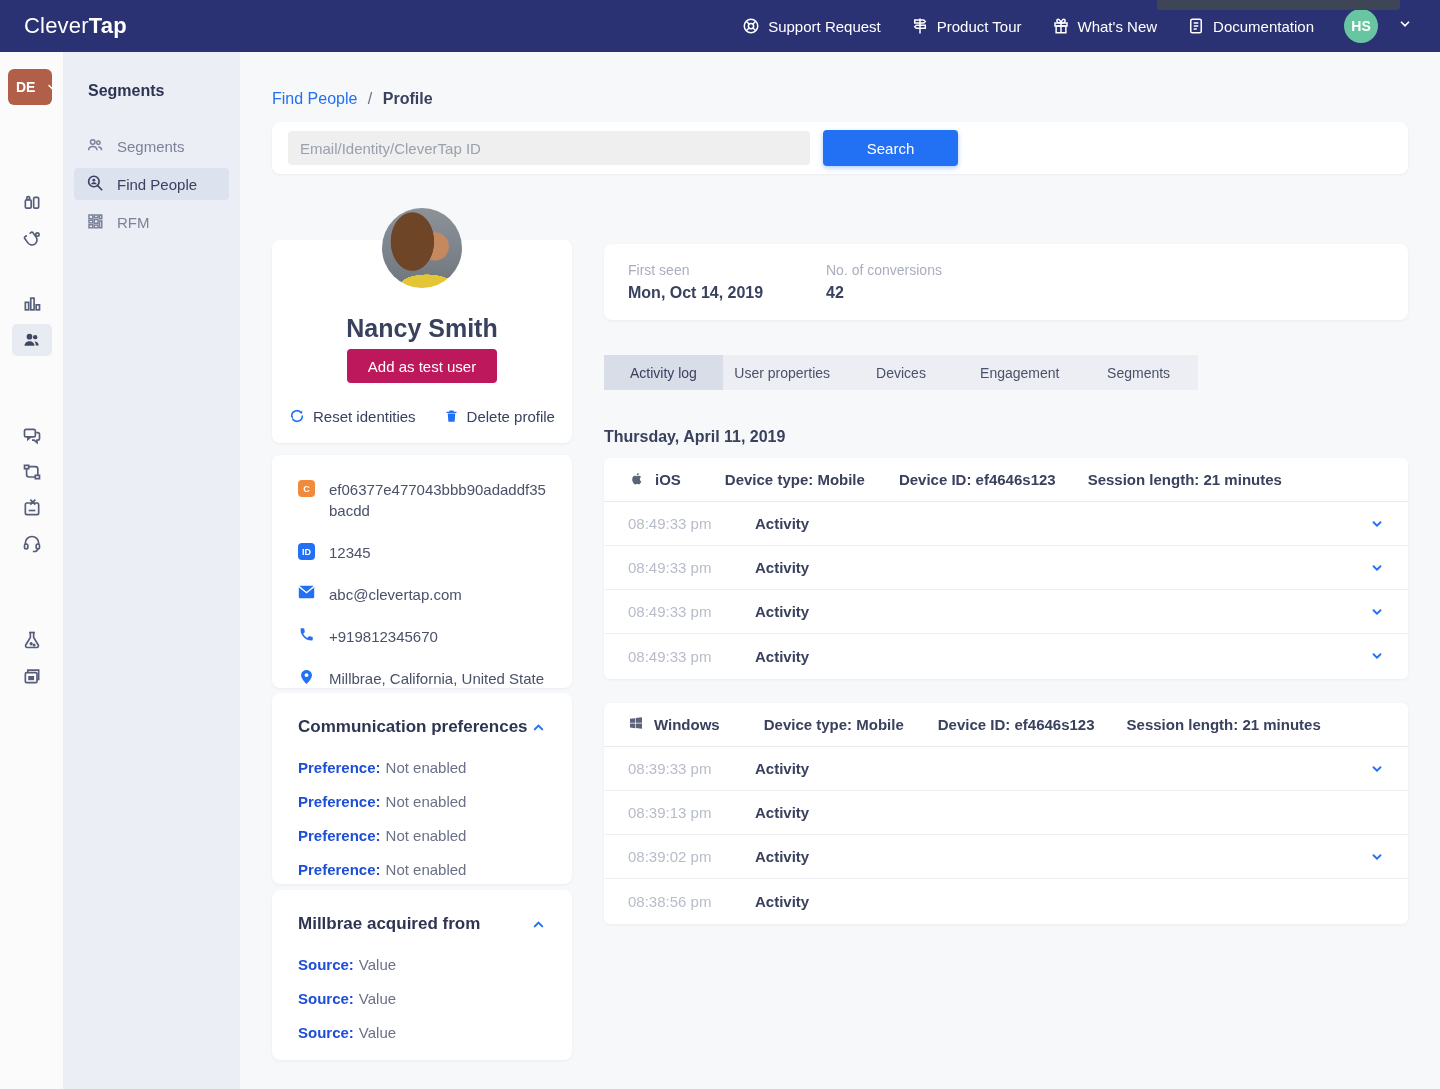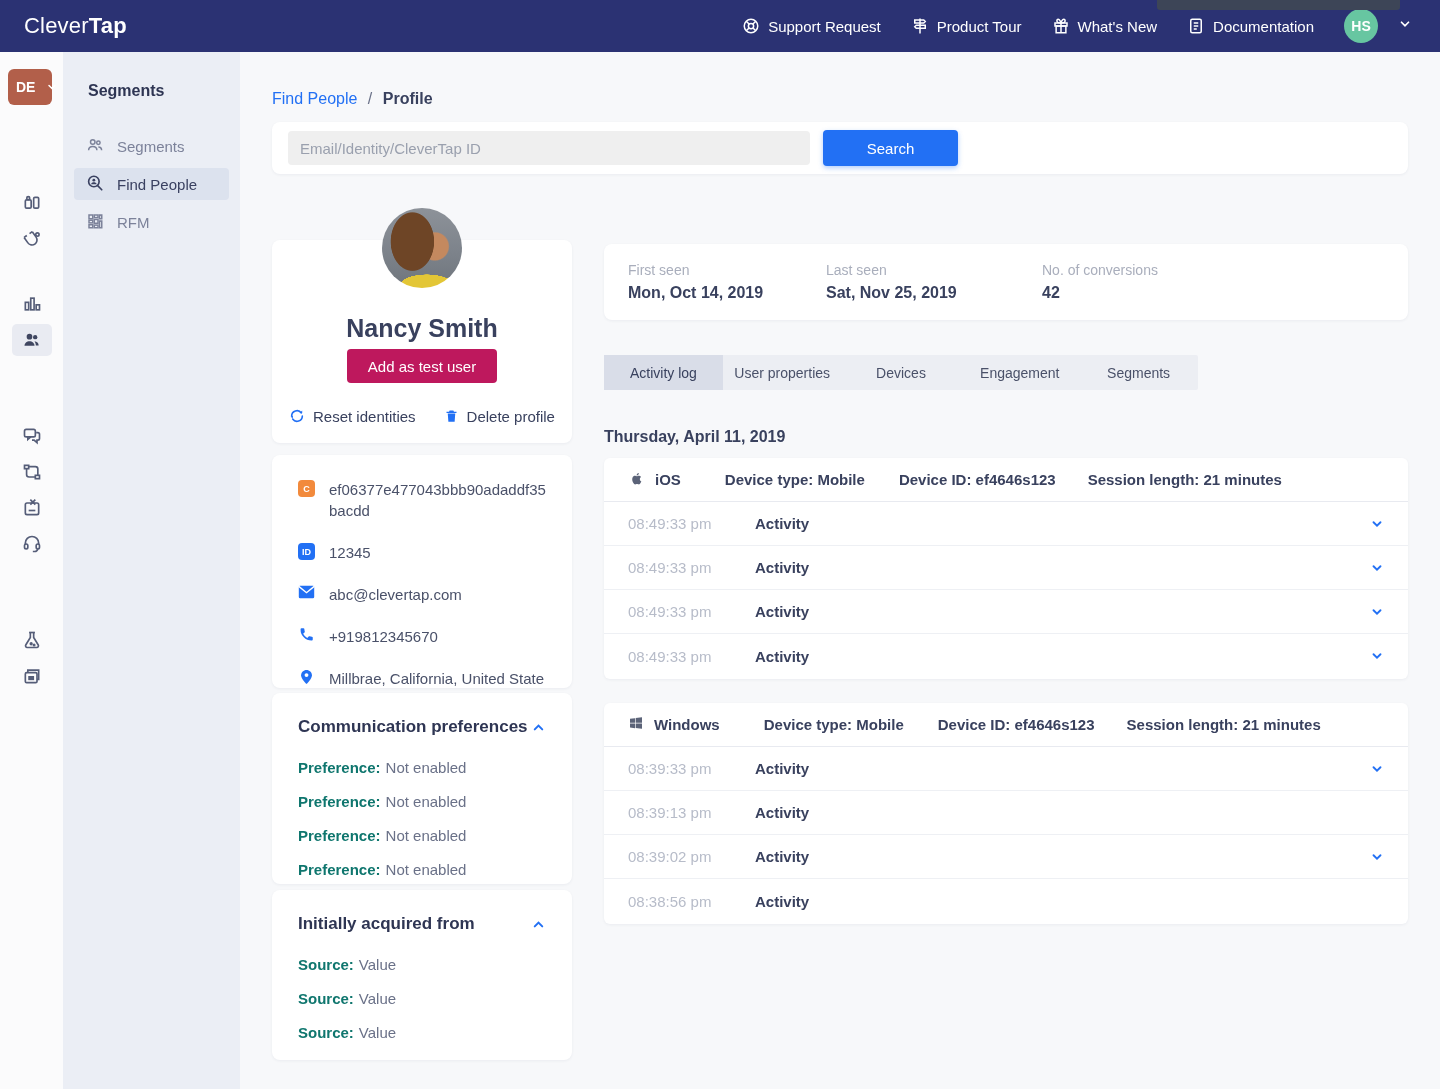--- a/index.html
+++ b/index.html
@@ -75,21 +75,21 @@
 
   .collapse-card { left:32px; width:300px; padding:24px 26px; }
   .comm-card { top:641px; height:191px; }
   .acq-card { top:838px; height:170px; }
   .collapse-head { display:flex; justify-content:space-between; align-items:center; }
   .collapse-title { font-size:17px; font-weight:700; color:#2e3553; }
   .collapse-caret { cursor:pointer; display:flex; }
   .kv-rows { margin-top:22px; }
   .kv-row { font-size:15px; margin-bottom:17px; }
   .kv-row:last-child { margin-bottom:0; }
-  .kv-label { font-weight:700; color:#0f766e; }
+  .kv-label { font-weight:700; color:#1d4ed8; }
   .kv-value { color:#6a7188; margin-left:5px; }
 
   
   .stats-card { top:192px; left:364px; width:804px; height:76px; display:flex; align-items:center; padding:0 24px; }
   .stat { display:flex; flex-direction:column; gap:6px; }
   .stat1 { width:198px; } .stat2 { width:216px; }
   .stat-label { font-size:14px; color:#a9aebc; }
   .stat-value { font-size:16px; font-weight:700; color:#39415e; }
 
   .tabbar { position:absolute; top:303px; left:364px; width:594px; height:35px; background:#eceef3; border-radius:2px; display:flex; }
@@ -391,42 +391,38 @@
       <div class="kv-rows">
         <div class="kv-row"><span class="kv-label">Preference:</span><span class="kv-value">Not enabled</span></div>
         <div class="kv-row"><span class="kv-label">Preference:</span><span class="kv-value">Not enabled</span></div>
         <div class="kv-row"><span class="kv-label">Preference:</span><span class="kv-value">Not enabled</span></div>
         <div class="kv-row"><span class="kv-label">Preference:</span><span class="kv-value">Not enabled</span></div>
       </div>
     </div>
 
     <div class="card collapse-card acq-card">
       <div class="collapse-head">
-        <span class="collapse-title">Initially acquired from</span>
+        <span class="collapse-title">Millbrae acquired from</span>
         <span class="collapse-caret">
           <svg width="15" height="15" viewBox="0 0 24 24" fill="none" stroke="#2270f4" stroke-width="3.2" stroke-linecap="round">
               <path d="M6 15l6-6 6 6"></path>
             </svg>
         </span>
       </div>
       <div class="kv-rows">
         <div class="kv-row"><span class="kv-label">Source:</span><span class="kv-value">Value</span></div>
         <div class="kv-row"><span class="kv-label">Source:</span><span class="kv-value">Value</span></div>
         <div class="kv-row"><span class="kv-label">Source:</span><span class="kv-value">Value</span></div>
       </div>
     </div>
 
     <div class="card stats-card">
       <div class="stat stat1">
         <span class="stat-label">First seen</span>
         <span class="stat-value">Mon, Oct 14, 2019</span>
-      </div>
-      <div class="stat stat2">
-        <span class="stat-label">Last seen</span>
-        <span class="stat-value">Sat, Nov 25, 2019</span>
       </div>
       <div class="stat">
         <span class="stat-label">No. of conversions</span>
         <span class="stat-value">42</span>
       </div>
     </div>
 
     <div class="tabbar">
       <div class="tab active">Activity log</div>
       <div class="tab">User properties</div>

